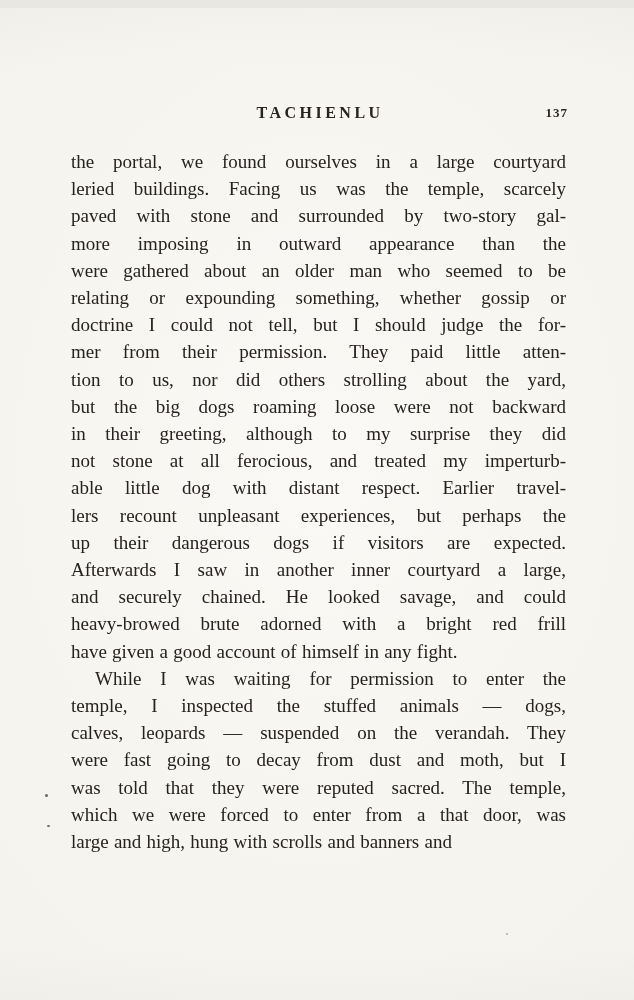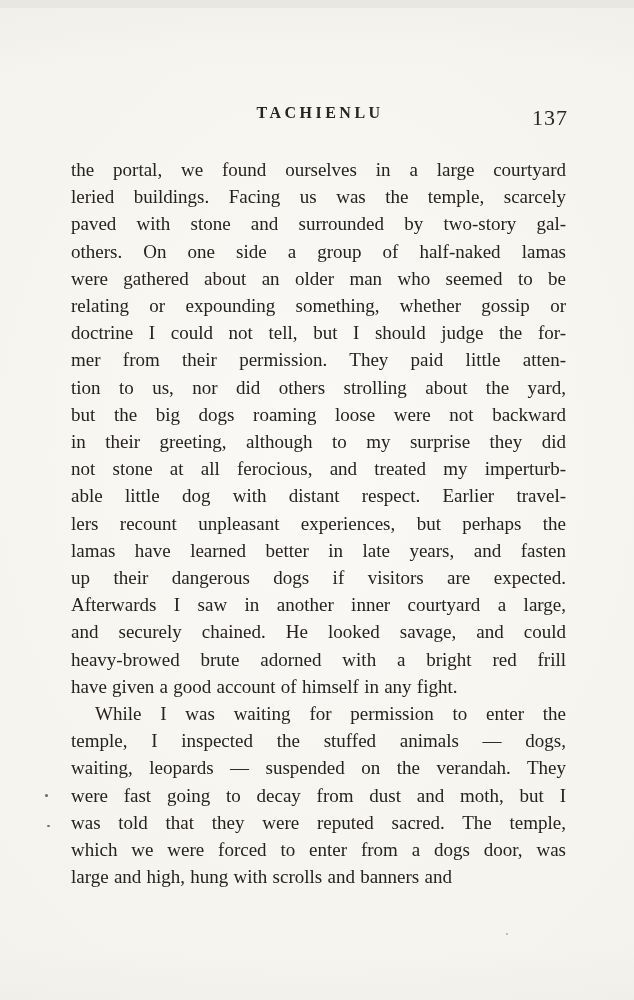--- a/index.html
+++ b/index.html
@@ -27,28 +27,28 @@
   .running-title {
     font-size: 16px;
     font-weight: bold;
     letter-spacing: 3.5px;
     color: #28231f;
   }
   .page-number {
     position: absolute;
     right: 0;
     top: 1px;
-    font-size: 22px;
+    font-size: 13px;
     letter-spacing: 1px;
-    font-weight: normal;
+    font-weight: bold;
     color: #2b2622;
   }
   .body-text {
     position: absolute;
-    top: 148px;
+    top: 140px;
     left: 71px;
     width: 495px;
   }
   .line {
     font-size: 19px;
     line-height: 27.2px;
     text-align: justify;
     text-align-last: justify;
     word-spacing: 0.5px;
     white-space: nowrap;
@@ -75,42 +75,41 @@
 <div class="page">
   <div class="header">
     <span class="running-title">TACHIENLU</span>
     <span class="page-number">137</span>
   </div>
 
   <div class="body-text" id="body-text">
       <div class="line">the portal, we found ourselves in a large courtyard</div>
       <div class="line">leried buildings.  Facing us was the temple, scarcely</div>
       <div class="line">paved with stone and surrounded by two-story gal-</div>
-      <div class="line">others.  On one side a group of half-naked lamas</div>
+      <div class="line">more imposing in outward appearance than the</div>
       <div class="line">were gathered about an older man who seemed to be</div>
       <div class="line">relating or expounding something, whether gossip or</div>
       <div class="line">doctrine I could not tell, but I should judge the for-</div>
       <div class="line">mer from their permission.  They paid little atten-</div>
       <div class="line">tion to us, nor did others strolling about the yard,</div>
       <div class="line">but the big dogs roaming loose were not backward</div>
       <div class="line">in their greeting, although to my surprise they did</div>
       <div class="line">not stone at all ferocious, and treated my imperturb-</div>
       <div class="line">able little dog with distant respect.  Earlier travel-</div>
       <div class="line">lers recount unpleasant experiences, but perhaps the</div>
-      <div class="line">lamas have learned better in late years, and fasten</div>
       <div class="line">up their dangerous dogs if visitors are expected.</div>
       <div class="line">Afterwards I saw in another inner courtyard a large,</div>
       <div class="line">and securely chained.  He looked savage, and could</div>
       <div class="line">heavy-browed brute adorned with a bright red frill</div>
       <div class="line last">have given a good account of himself in any fight.</div>
       <div class="line indent">While I was waiting for permission to enter the</div>
       <div class="line">temple, I inspected the stuffed animals — dogs,</div>
-      <div class="line">waiting, leopards — suspended on the verandah.  They</div>
+      <div class="line">calves, leopards — suspended on the verandah.  They</div>
       <div class="line">were fast going to decay from dust and moth, but I</div>
       <div class="line">was told that they were reputed sacred.  The temple,</div>
-      <div class="line">which we were forced to enter from a dogs door, was</div>
+      <div class="line">which we were forced to enter from a that door, was</div>
       <div class="line last">large and high, hung with scrolls and banners and</div>
     </div>
 
   <div class="speck speck-1"></div>
   <div class="speck speck-2"></div>
   <div class="speck speck-3"></div>
 </div>
 
 </body></html>

